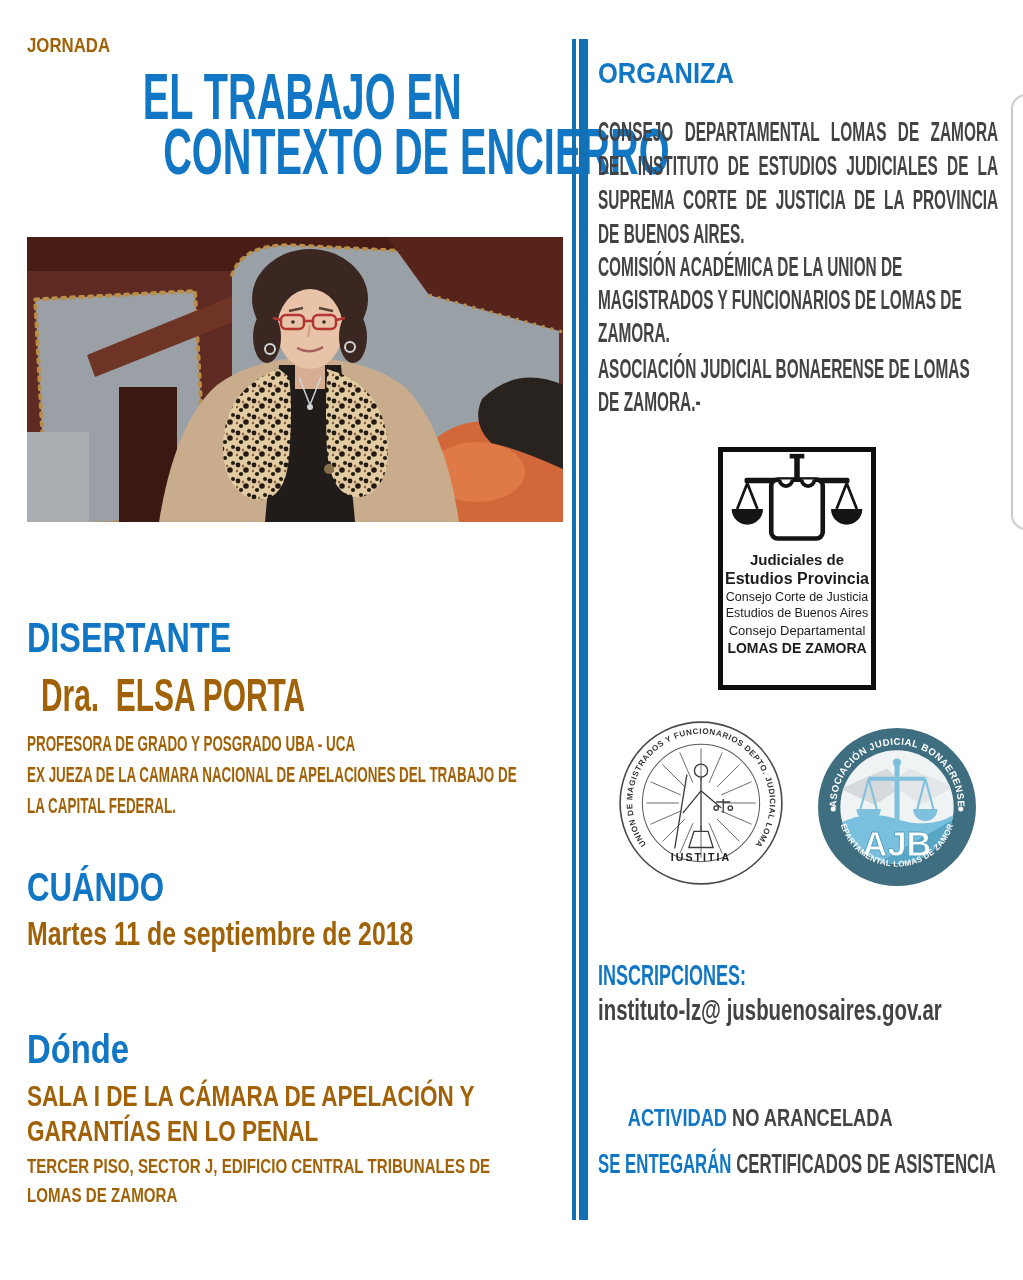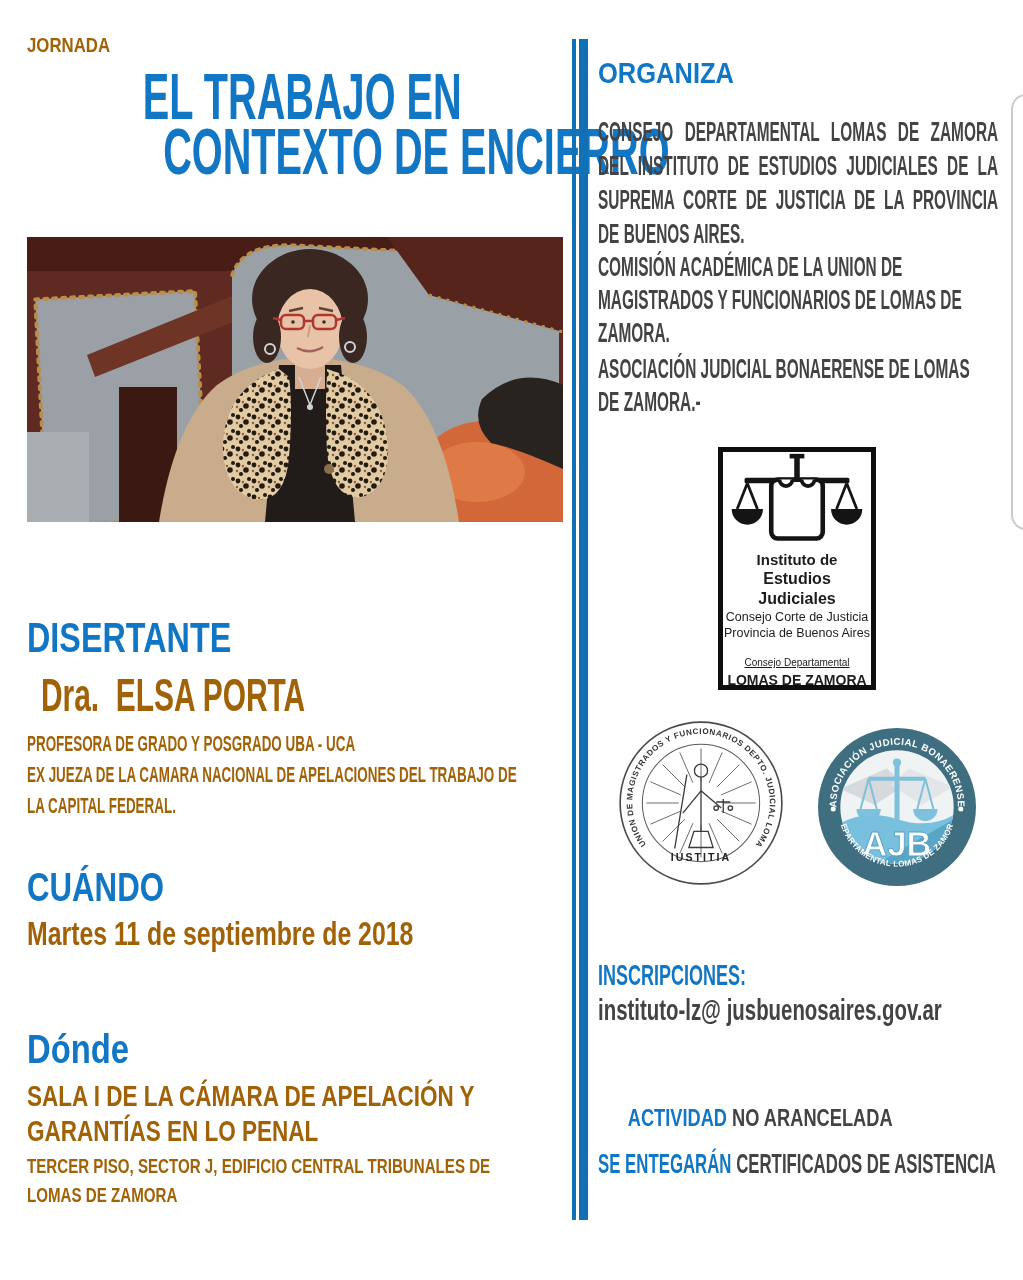--- a/index.html
+++ b/index.html
@@ -19,21 +19,21 @@
   .p-org{font-size:27px;font-weight:bold;color:#434245;line-height:34px;}
   .divider-thin{left:572px;top:39px;width:4px;height:1181px;background:#1270b5;}
   .divider-thick{left:579px;top:39px;width:9px;height:1181px;background:#1270b5;}
   .scrollbar{left:1011px;top:94px;width:30px;height:432px;background:#fff;
              border:2px solid #cbcbcb;border-radius:15px;}
   .logo-box{left:718px;top:447px;width:158px;height:243px;border:5px solid #0e0e0e;
             background:#fff;box-sizing:border-box;text-align:center;color:#1c1c1c;}
   .logo-box .l1{font-size:15px;font-weight:bold;line-height:19px;margin-top:2px;}
   .logo-box .l2{font-size:16px;font-weight:bold;line-height:20px;}
   .logo-box .l3,.logo-box .l4{font-size:12.5px;line-height:16px;}
-  .logo-box .l5{font-size:10px;line-height:17px;margin-top:13px;text-decoration:underline;}
+  .logo-box .l5{font-size:13px;line-height:17px;margin-top:1px;}
   .logo-box .l6{font-size:14px;font-weight:bold;line-height:18px;}
 </style>
 </head>
 <body>
 
 <div class="page">
 
   <div class="abs b dark" style="left:27px;top:33px;font-size:21px;line-height:23px;">
     <span class="cx" style="--s:.8">JORNADA</span>
   </div>
@@ -178,24 +178,24 @@
         <path d="M112,62 A 17 17 0 0 0 146,62 Z"></path>
       </g>
       <g stroke="#141414" stroke-width="3" fill="none">
         <path d="M21,34 L10,62 M21,34 L32,62"></path>
         <path d="M129,34 L118,62 M129,34 L140,62"></path>
       </g>
       <rect x="47" y="30" width="56" height="64" rx="7" fill="#fff" stroke="#141414" stroke-width="5"></rect>
       <path d="M56,30 a 7 7 0 0 0 14 0" fill="#fff" stroke="#141414" stroke-width="4"></path>
       <path d="M80,30 a 7 7 0 0 0 14 0" fill="#fff" stroke="#141414" stroke-width="4"></path>
     </svg>
-    <div class="l1">Instituto de</div>
-    <div class="l2">Estudios Judiciales</div>
+    <div class="l1">Judiciales de</div>
+    <div class="l2">Estudios Provincia</div>
     <div class="l3">Consejo Corte de Justicia</div>
-    <div class="l4">Provincia de Buenos Aires</div>
+    <div class="l4">Estudios de Buenos Aires</div>
     <div class="l5">Consejo Departamental</div>
     <div class="l6">LOMAS DE ZAMORA</div>
   </div>
 
   <svg class="abs" style="left:610px;top:712px;" width="182" height="182" viewBox="0 0 180 180">
     <defs>
       <path id="umfring" d="M 36,131 A 68 68 0 1 1 144,131"></path>
     </defs>
     <circle cx="90" cy="90" r="80" fill="#fff" stroke="#4a4a4a" stroke-width="1.6"></circle>
     <circle cx="90" cy="90" r="58" fill="none" stroke="#5a5a5a" stroke-width="1"></circle>

